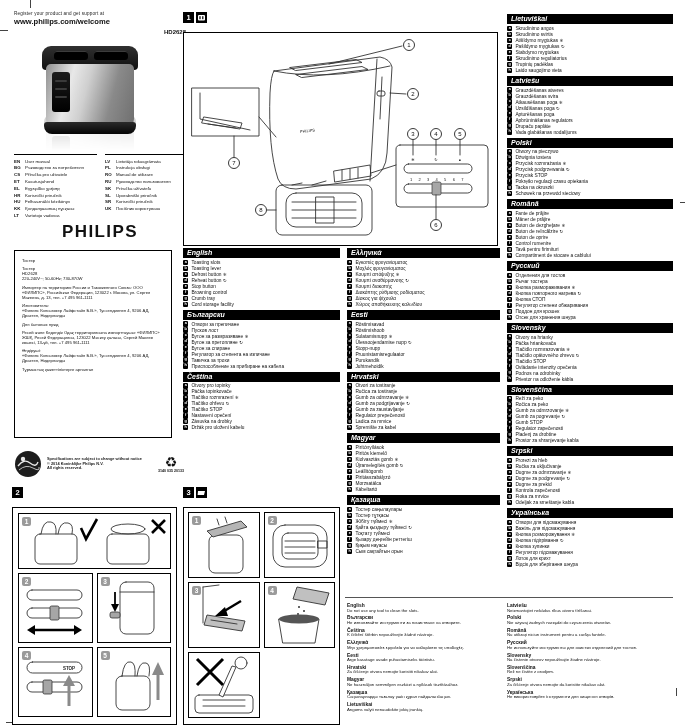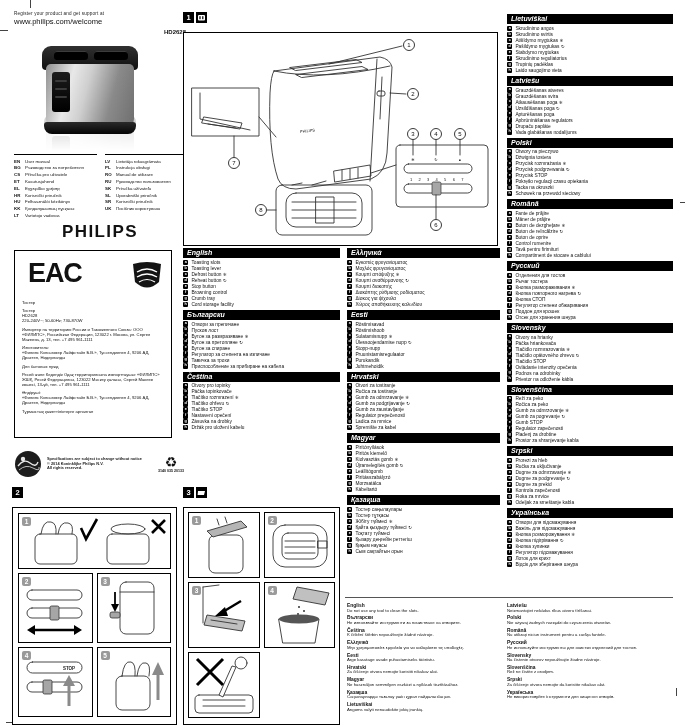--- a/index.html
+++ b/index.html
@@ -3,21 +3,21 @@
 <meta charset="utf-8">
 <style>
   html,body{margin:0;padding:0}
   body{width:685px;height:726px;position:relative;background:#fff;overflow:hidden;
        font-family:"Liberation Sans",sans-serif;color:#111;-webkit-font-smoothing:antialiased}
   .abs{position:absolute}
   
   .crop{position:absolute;background:#444}
   
   .tagline{left:14px;top:11px;font-size:4.6px;letter-spacing:.2px;color:#222}
-  .url{left:14px;top:17px;font-size:7.6px;font-weight:normal}
+  .url{left:14px;top:17px;font-size:7.6px;font-weight:bold}
   .model{left:108px;top:29px;width:78px;text-align:right;font-size:6px;font-weight:bold}
   
   .photo{left:30px;top:42px;width:122px;height:100px;
          -webkit-box-reflect:below -36px linear-gradient(transparent 55%,rgba(0,0,0,.28))}
   .t-lid{position:absolute;left:12px;top:4px;width:96px;height:24px;background:linear-gradient(#303030,#101010);border-radius:9px 9px 4px 4px}
   .t-slot{position:absolute;top:5px;width:34px;height:9px;background:#000;border-radius:3px;box-shadow:inset 0 1px 0 #3c3c3c}
   .t-body{position:absolute;left:16px;top:22px;width:88px;height:62px;border-radius:5px 5px 7px 7px;
           background:linear-gradient(105deg,#8f8f8f 0%,#e8e8e8 28%,#cfcfcf 45%,#8a8a8a 72%,#6f6f6f 100%)}
   .t-win{position:absolute;left:6px;top:8px;width:18px;height:40px;background:linear-gradient(#1c1c1c,#000);border-radius:3px}
   .t-winline{position:absolute;left:3px;width:12px;height:2px;background:#3a3a3a;border-radius:1px}
@@ -183,29 +183,20 @@
       <div class="idx-row">
         <span class="idx-code">UK</span>
         <span class="idx-label">Посібник користувача</span>
       </div>
     </div>
 </div>
 
 <div class="abs brand">PHILIPS</div>
 
 <div class="abs certbox">
-  <div class="cert-top">
-    <div class="eac">EAC</div>
-    <svg width="30" height="34" viewBox="0 0 30 34">
-      <path d="M1,4 Q15,0 29,4 L27,22 Q15,33 3,22 Z" fill="#141414"></path>
-      <path d="M5,12 Q15,6 25,12" stroke="#fff" stroke-width="1.4" fill="none"></path>
-      <path d="M5,17 Q15,11 25,17" stroke="#fff" stroke-width="1.4" fill="none"></path>
-      <path d="M7,22 Q15,17 23,22" stroke="#fff" stroke-width="1.2" fill="none"></path>
-    </svg>
-  </div>
   <div id="cert-paras">
       <div class="cert-p">Тостер</div>
       <div class="cert-p gap">Тостер</div>
       <div class="cert-p">HD2628</div>
       <div class="cert-p">220-240V~; 50-60Hz; 730-870W</div>
       <div class="cert-p gap">Импортер на территорию России и Таможенного Союза: ООО «ФИЛИПС», Российская Федерация, 123022 г. Москва, ул. Сергея Макеева, д. 13, тел. +7 495 961-1111</div>
       <div class="cert-p gap">Изготовитель:</div>
       <div class="cert-p">«Филипс Консьюмер Лайфстайл Б.В.», Туссендиепен 4, 9206 АД, Драхтен, Нидерланды</div>
       <div class="cert-p gap">Для бытовых нужд</div>
       <div class="cert-p gap">Ресей және Кедендік Одақ территориясына импорттаушы: «ФИЛИПС» ЖШҚ, Ресей Федерациясы, 123022 Мәскеу қаласы, Сергей Макеев көшесі, 13-үй, тел. +7 495 961-1111</div>

